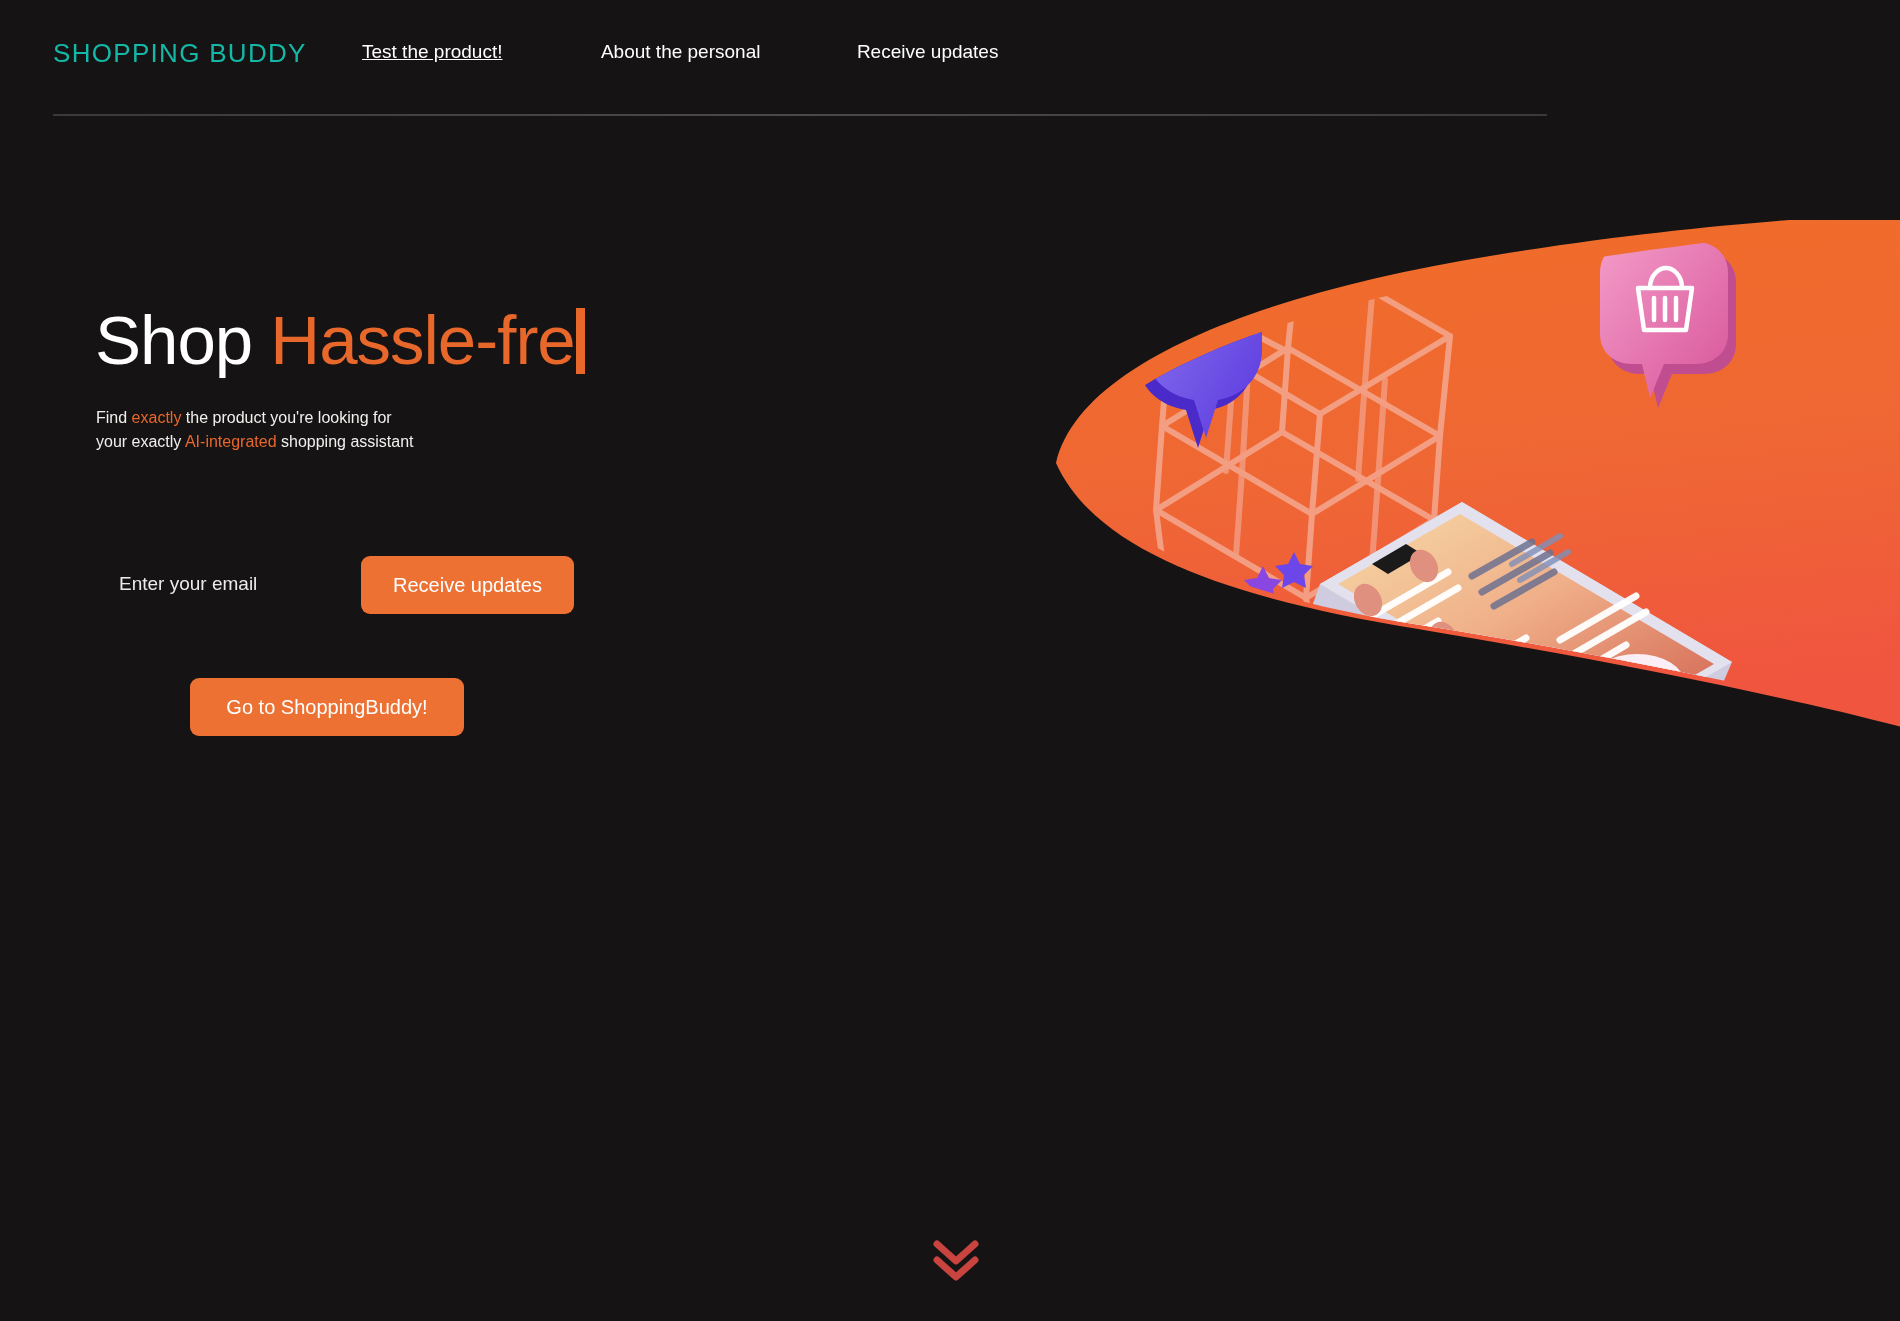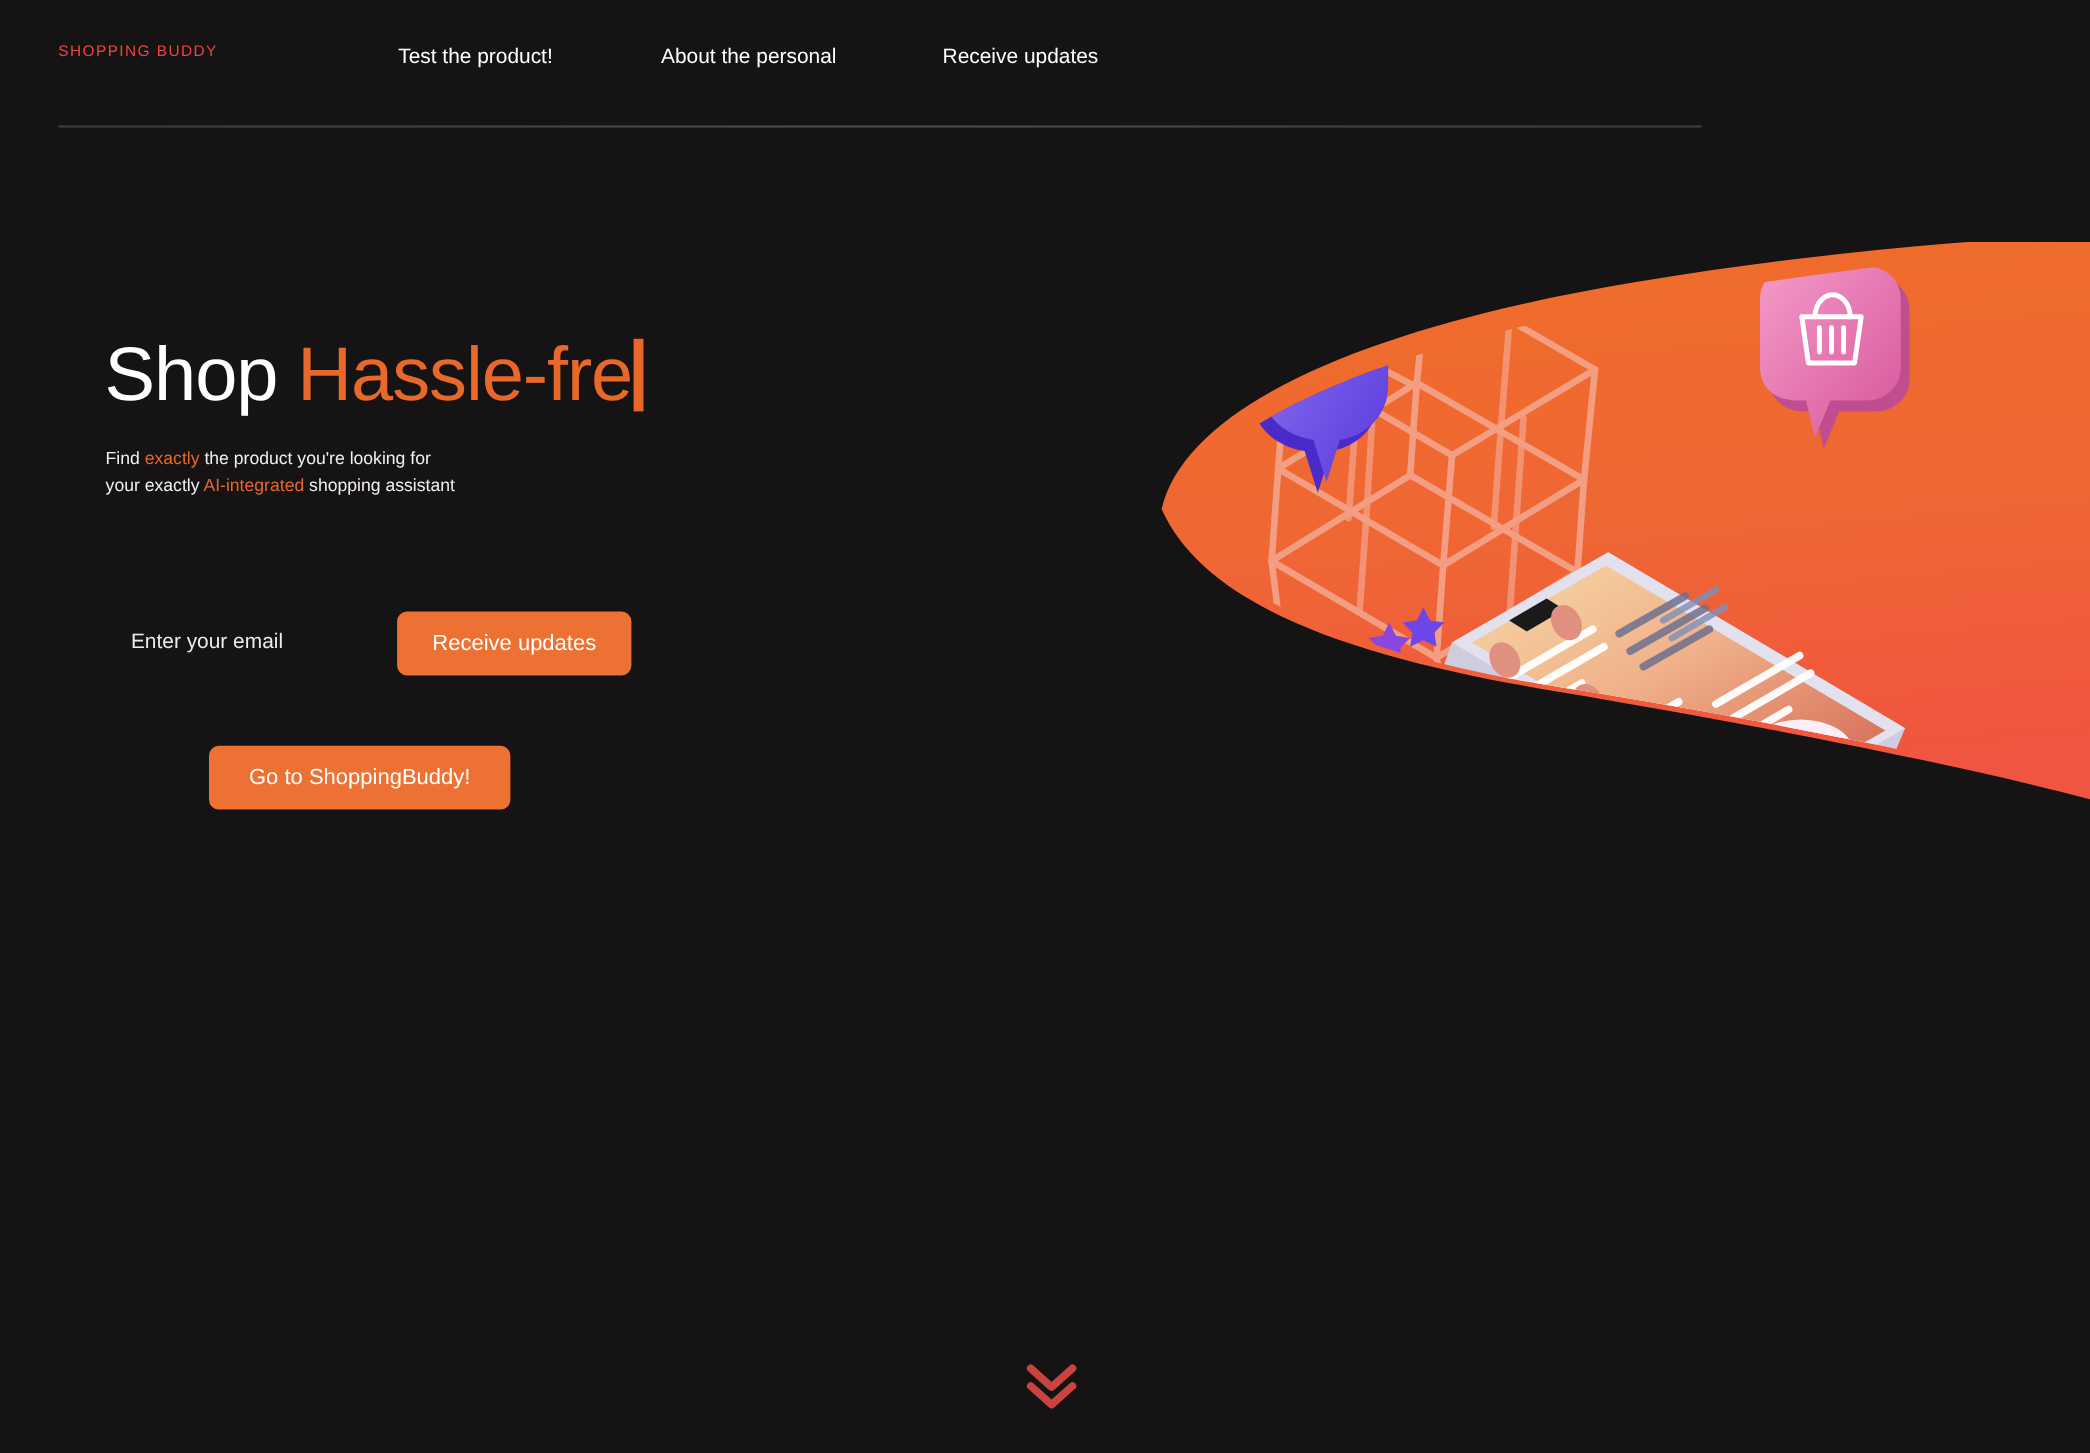--- a/index.html
+++ b/index.html
@@ -13,29 +13,29 @@
     position:relative; width:1900px; height:1321px;
     background:#151313; overflow:hidden;
   }
 
   
   #header {
     position:absolute; top:0; left:0; width:1900px; height:118px;
   }
   #logo {
     position:absolute; left:53px; top:38px;
-    color:#ef4444; font-size:14px; font-weight:400;
+    color:#14b8a6; font-size:26px; font-weight:400;
     letter-spacing:1.3px; white-space:nowrap;
   }
   #nav { position:absolute; left:362px; top:41px; }
   .nav-link {
     display:inline-block; color:#ffffff; font-size:19px;
     font-weight:400; white-space:nowrap; text-decoration:none;
   }
-  .nav-link.n0 { margin-left:0px; }
+  .nav-link.n0 { margin-left:0px;text-decoration:underline; }
   .nav-link.n1 { margin-left:94px; }
   .nav-link.n2 { margin-left:92px; }
   #header-divider {
     position:absolute; left:53px; top:114px; width:1494px; height:2px;
     background:linear-gradient(90deg,#3a3a3a 0%,#4a4a4a 50%,#3a3a3a 100%);
   }
 
   
   #hero-art {
     position:absolute; left:1020px; top:220px;

